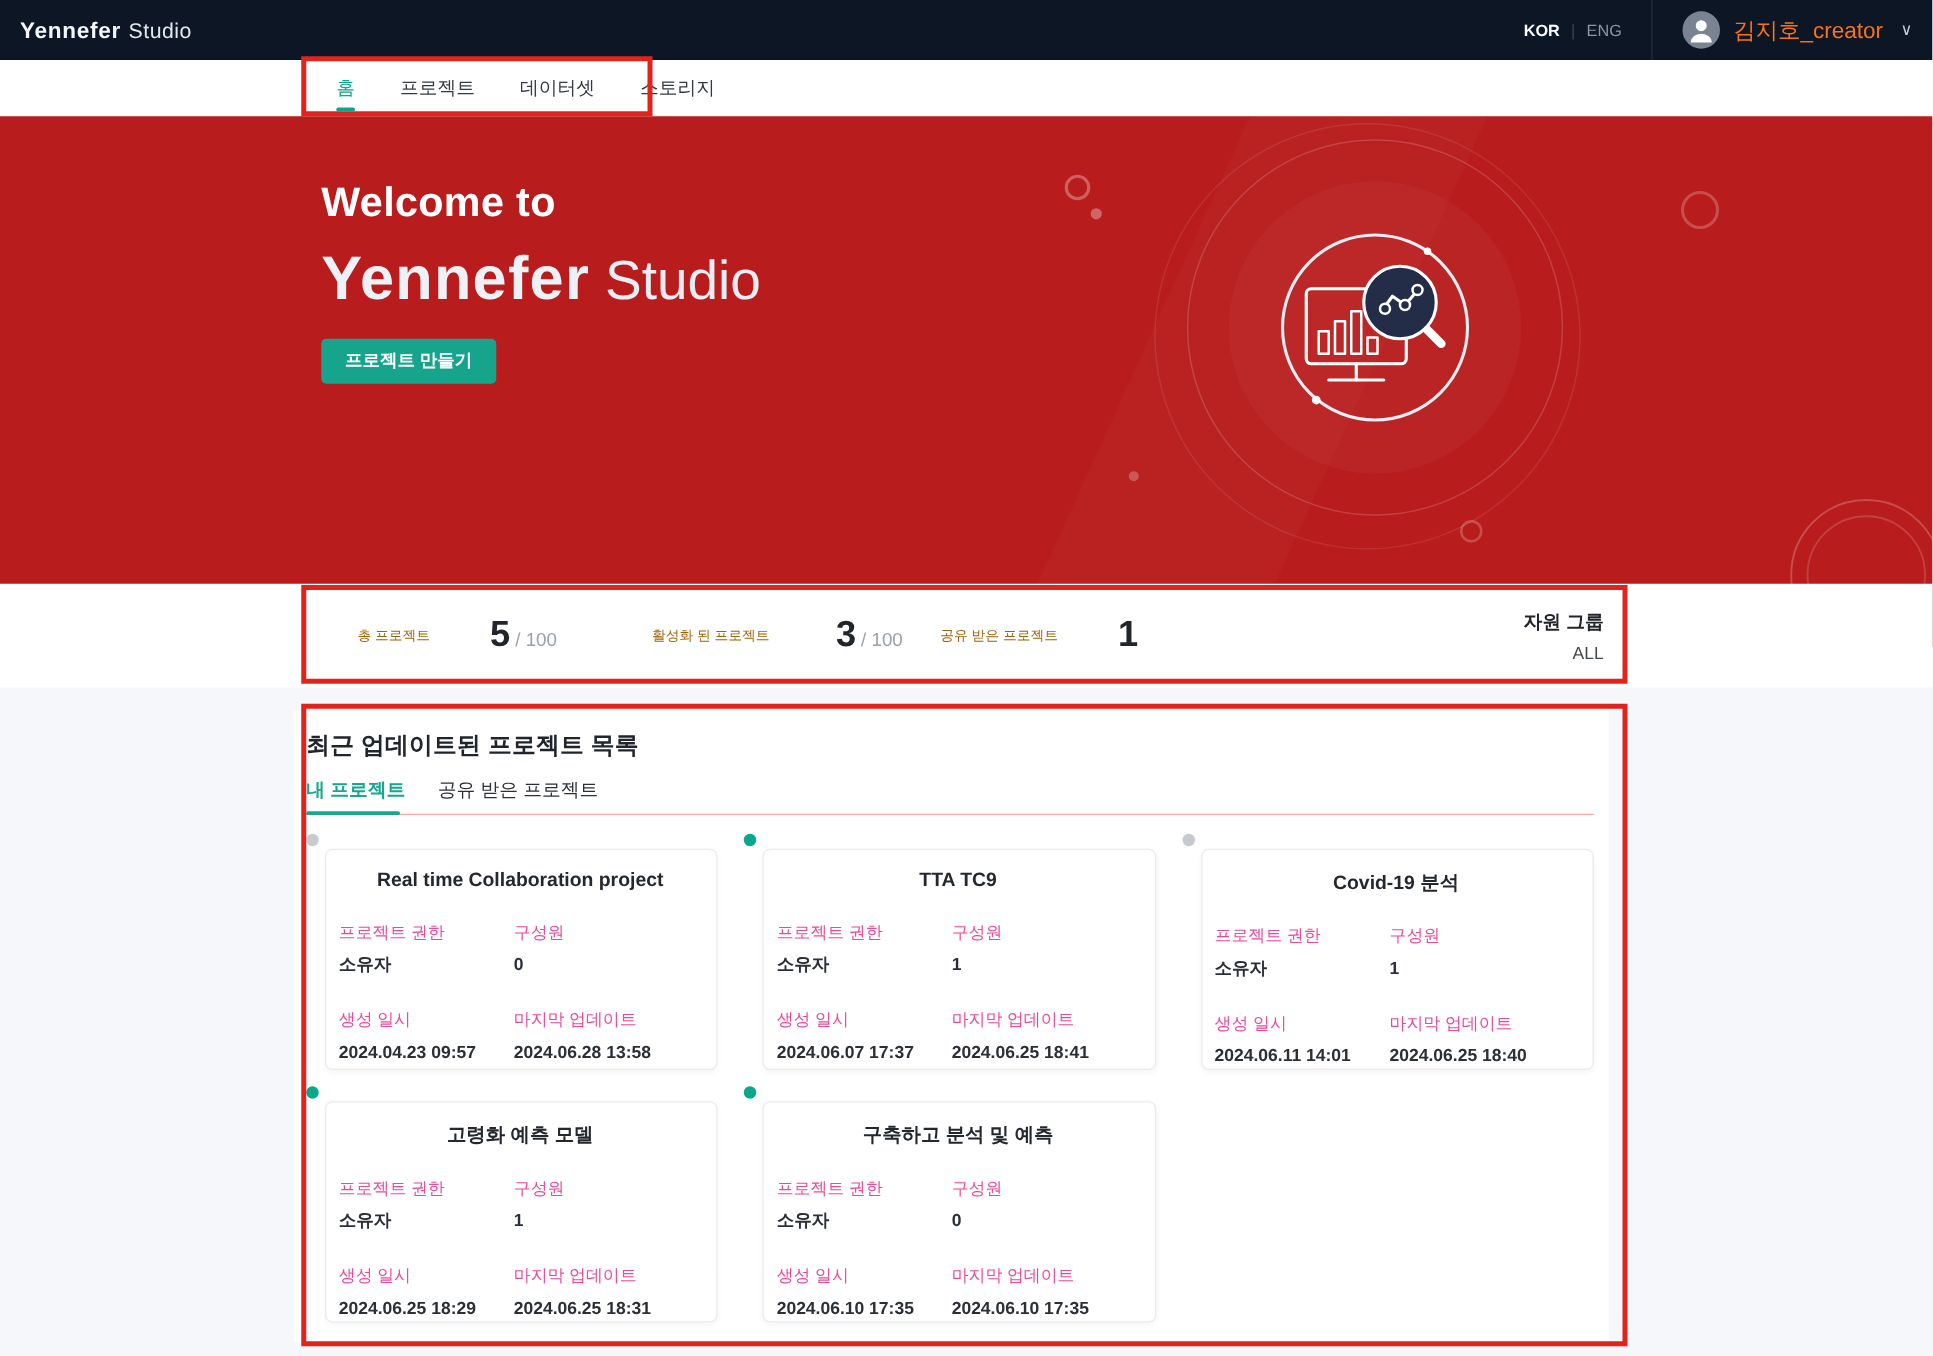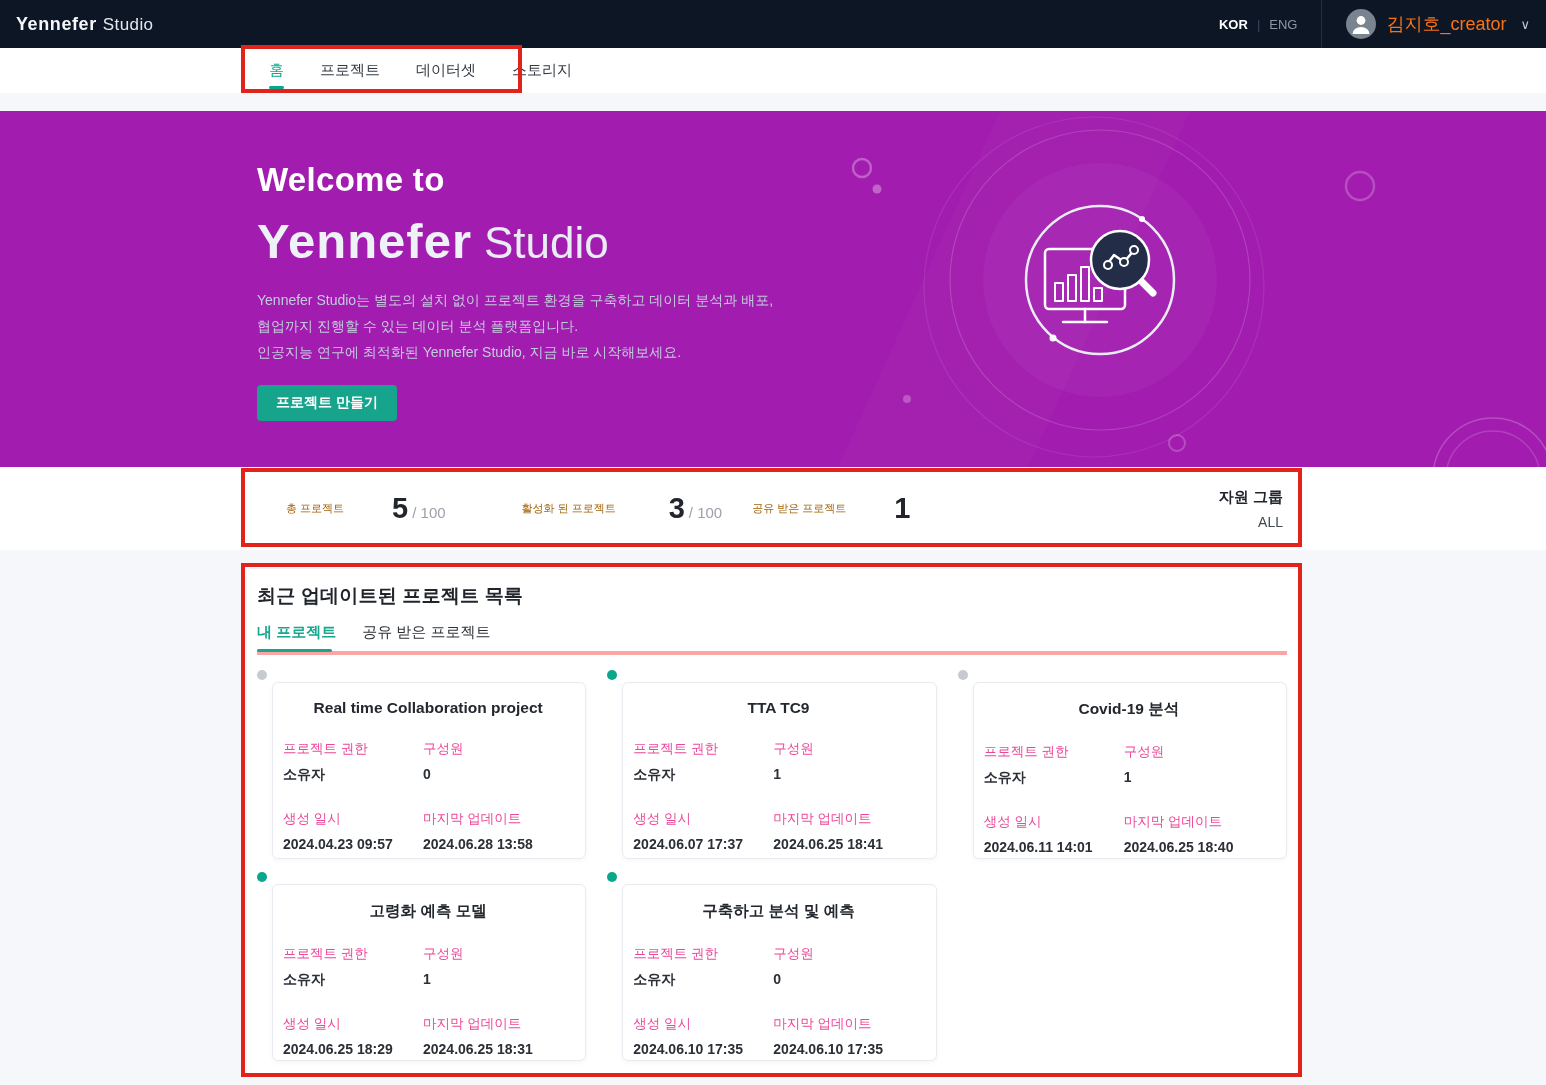--- a/index.html
+++ b/index.html
@@ -31,21 +31,21 @@
   
   .tabbar { position:absolute; left:0; top:48px; width:1546px; height:45px; background:#ffffff;
     display:flex; align-items:stretch; padding-left:269px; gap:36px; }
   .tabbar .tab { display:flex; align-items:center; font-size:15px; color:#343a43;
     position:relative; cursor:pointer; font-weight:500; }
   .tabbar .tab.active { color:#0aa78d; }
   .tabbar .tab.active::after { content:""; position:absolute; left:0; right:0; bottom:4px;
     height:3px; background:#0aa78d; border-radius:2px; }
 
   
-  .hero { position:absolute; left:0; top:111px; width:1546px; height:424px; background:#a21caf; }
+  .hero { position:absolute; left:0; top:93px; width:1546px; height:424px; background:#b91c1c; }
   .hero-decor { position:absolute; inset:0; }
   .hero-content { position:absolute; left:257px; top:50px; }
   .welcome { color:#ffffff; font-size:33px; font-weight:600; letter-spacing:.3px; }
   .hero-logo { margin-top:14px; white-space:nowrap; }
   .hero-logo .lg1 { color:#eef1f6; font-size:49px; font-weight:700; letter-spacing:1px; }
   .hero-logo .lg2 { color:#e8ecf3; font-size:44px; font-weight:300; margin-left:12px; }
   .hero-desc { margin-top:18px; font-size:14px; line-height:26px; color:#c3cbdc; }
   .cta { margin-top:20px; display:inline-block; background:#17a48c; color:#ffffff;
     font-size:14px; font-weight:600; border:none; border-radius:4px; padding:9px 19px; cursor:pointer; }
 
@@ -56,24 +56,24 @@
   .stat-label { font-size:11px; color:#a16207; white-space:nowrap; }
   .stat-value { display:flex; align-items:flex-end; white-space:nowrap; }
   .stat-value .num { font-size:29px; font-weight:700; color:#22262c; line-height:29px; }
   .stat-value .suffix { font-size:15px; color:#9ca2aa; margin-left:4px; line-height:20px; }
   .ml48{margin-left:48px;} .ml76{margin-left:76px;} .ml53{margin-left:53px;} .ml30{margin-left:30px;}
   .resource { margin-left:auto; text-align:right; }
   .resource .r-label { font-size:15px; font-weight:700; color:#22262c; }
   .resource .r-value { font-size:14px; color:#43484f; margin-top:7px; }
 
   
-  .panel { position:absolute; left:247px; top:569px; width:1052px; height:505px;
+  .panel { position:absolute; left:235px; top:569px; width:1052px; height:505px;
     background:#ffffff; padding:14px 12px 0 10px; }
   .panel-heading { font-size:19px; font-weight:700; color:#20252c; letter-spacing:.2px; }
-  .panel-tabs { margin-top:14px; display:flex; gap:26px; border-bottom:4px solid #fca5a5; }
+  .panel-tabs { margin-top:14px; display:flex; gap:26px; border-bottom:1px solid #fca5a5; }
   .ptab { font-size:15px; color:#2b3037; padding-bottom:9px; position:relative; cursor:pointer; font-weight:500; }
   .ptab.active { color:#17a78f; font-weight:700; }
   .ptab.active::after { content:""; position:absolute; left:0; right:4px; bottom:-1px;
     height:3px; background:#17a78f; border-radius:2px; }
   .card-grid { margin-top:14px; display:grid; grid-template-columns:repeat(3,1fr); gap:12px 21px; }
   .card-wrap { position:relative; padding:13px 0 0 15px; height:190px; }
   .dot { position:absolute; left:0; top:1px; width:10px; height:10px; border-radius:50%; background:#c7cacf; }
   .dot.active { background:#0aa78d; }
   .dot.inactive { background:#c7cacf; }
   .card { height:177px; background:#ffffff; border:1px solid #e9ebf0; border-radius:6px;
@@ -158,25 +158,20 @@
       <circle cx="24" cy="-18" r="4" fill="#242d47" stroke="#ffffff" stroke-width="2"></circle>
       <circle cx="34" cy="-30" r="4" fill="#242d47" stroke="#ffffff" stroke-width="2"></circle>
       <line x1="42" y1="2" x2="53" y2="13" stroke="#ffffff" stroke-width="7"></line>
     </g>
   </svg>
 
   <div class="hero-content">
     <div class="welcome">Welcome to</div>
     <div class="hero-logo">
       <span class="lg1">Yennefer</span><span class="lg2">Studio</span>
-    </div>
-    <div class="hero-desc">
-      <div>Yennefer Studio는 별도의 설치 없이 프로젝트 환경을 구축하고 데이터 분석과 배포,</div>
-      <div>협업까지 진행할 수 있는 데이터 분석 플랫폼입니다.</div>
-      <div>인공지능 연구에 최적화된 Yennefer Studio, 지금 바로 시작해보세요.</div>
     </div>
     <button class="cta">프로젝트 만들기</button>
   </div>
 </section>
 
 <section class="stats">
   <div class="stats-inner">
     <span class="stat-label">총 프로젝트</span>
     <span class="stat-value ml48">
       <span class="num">5</span>

